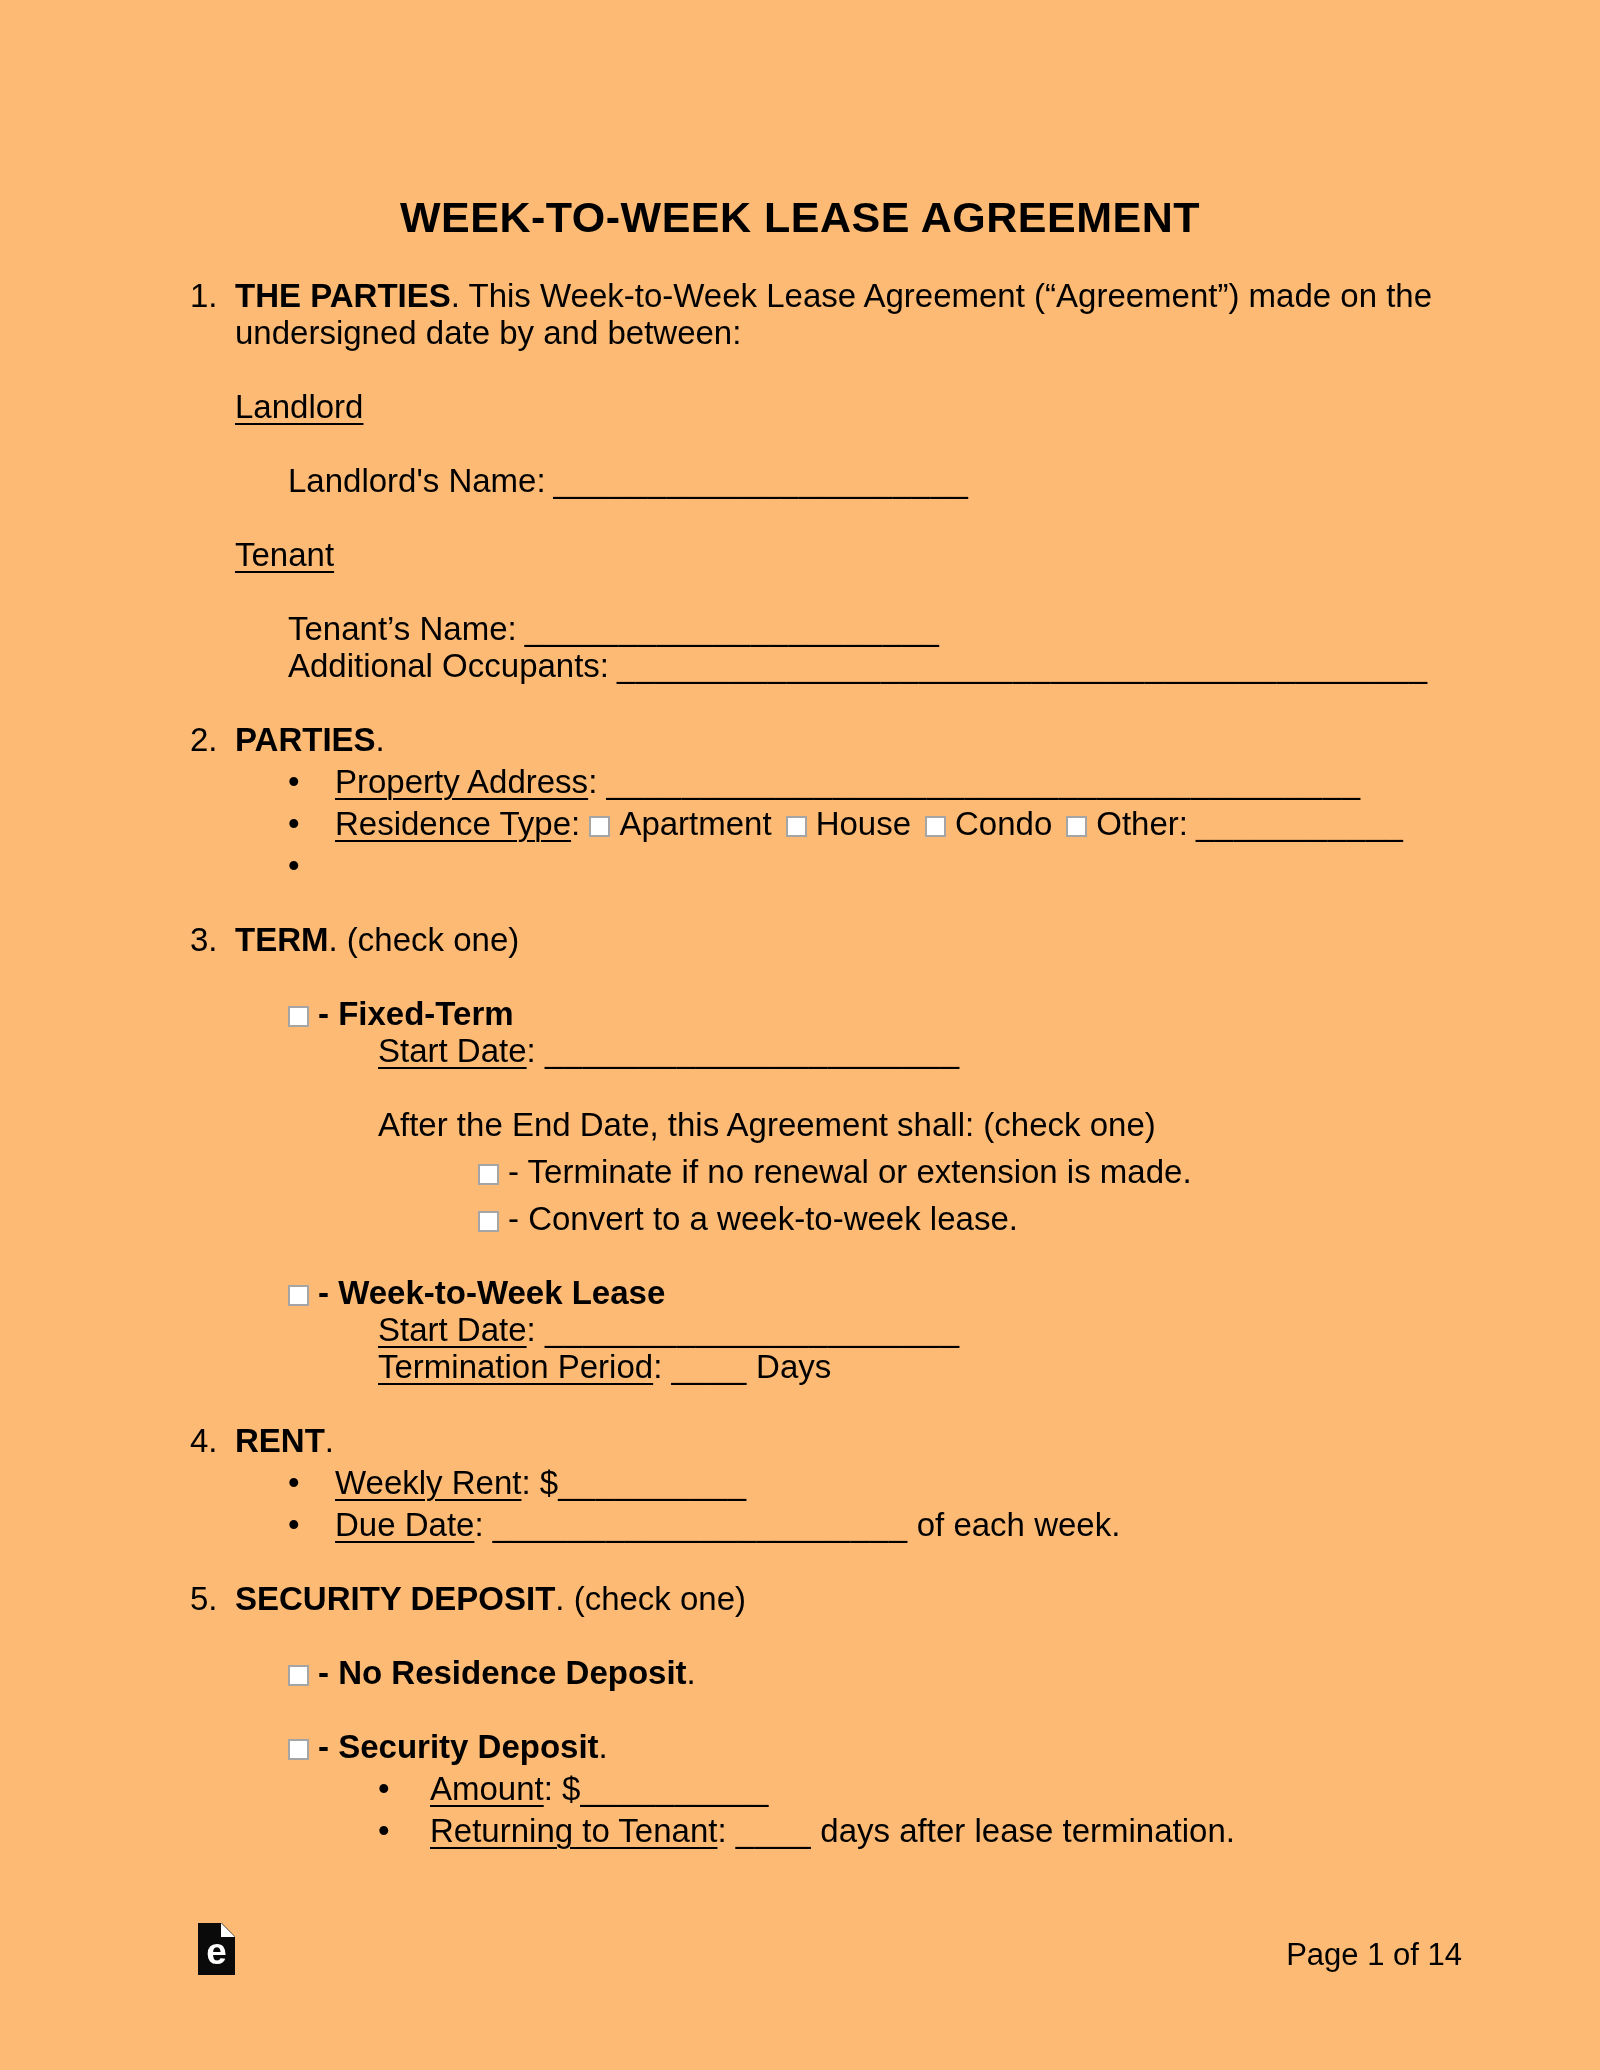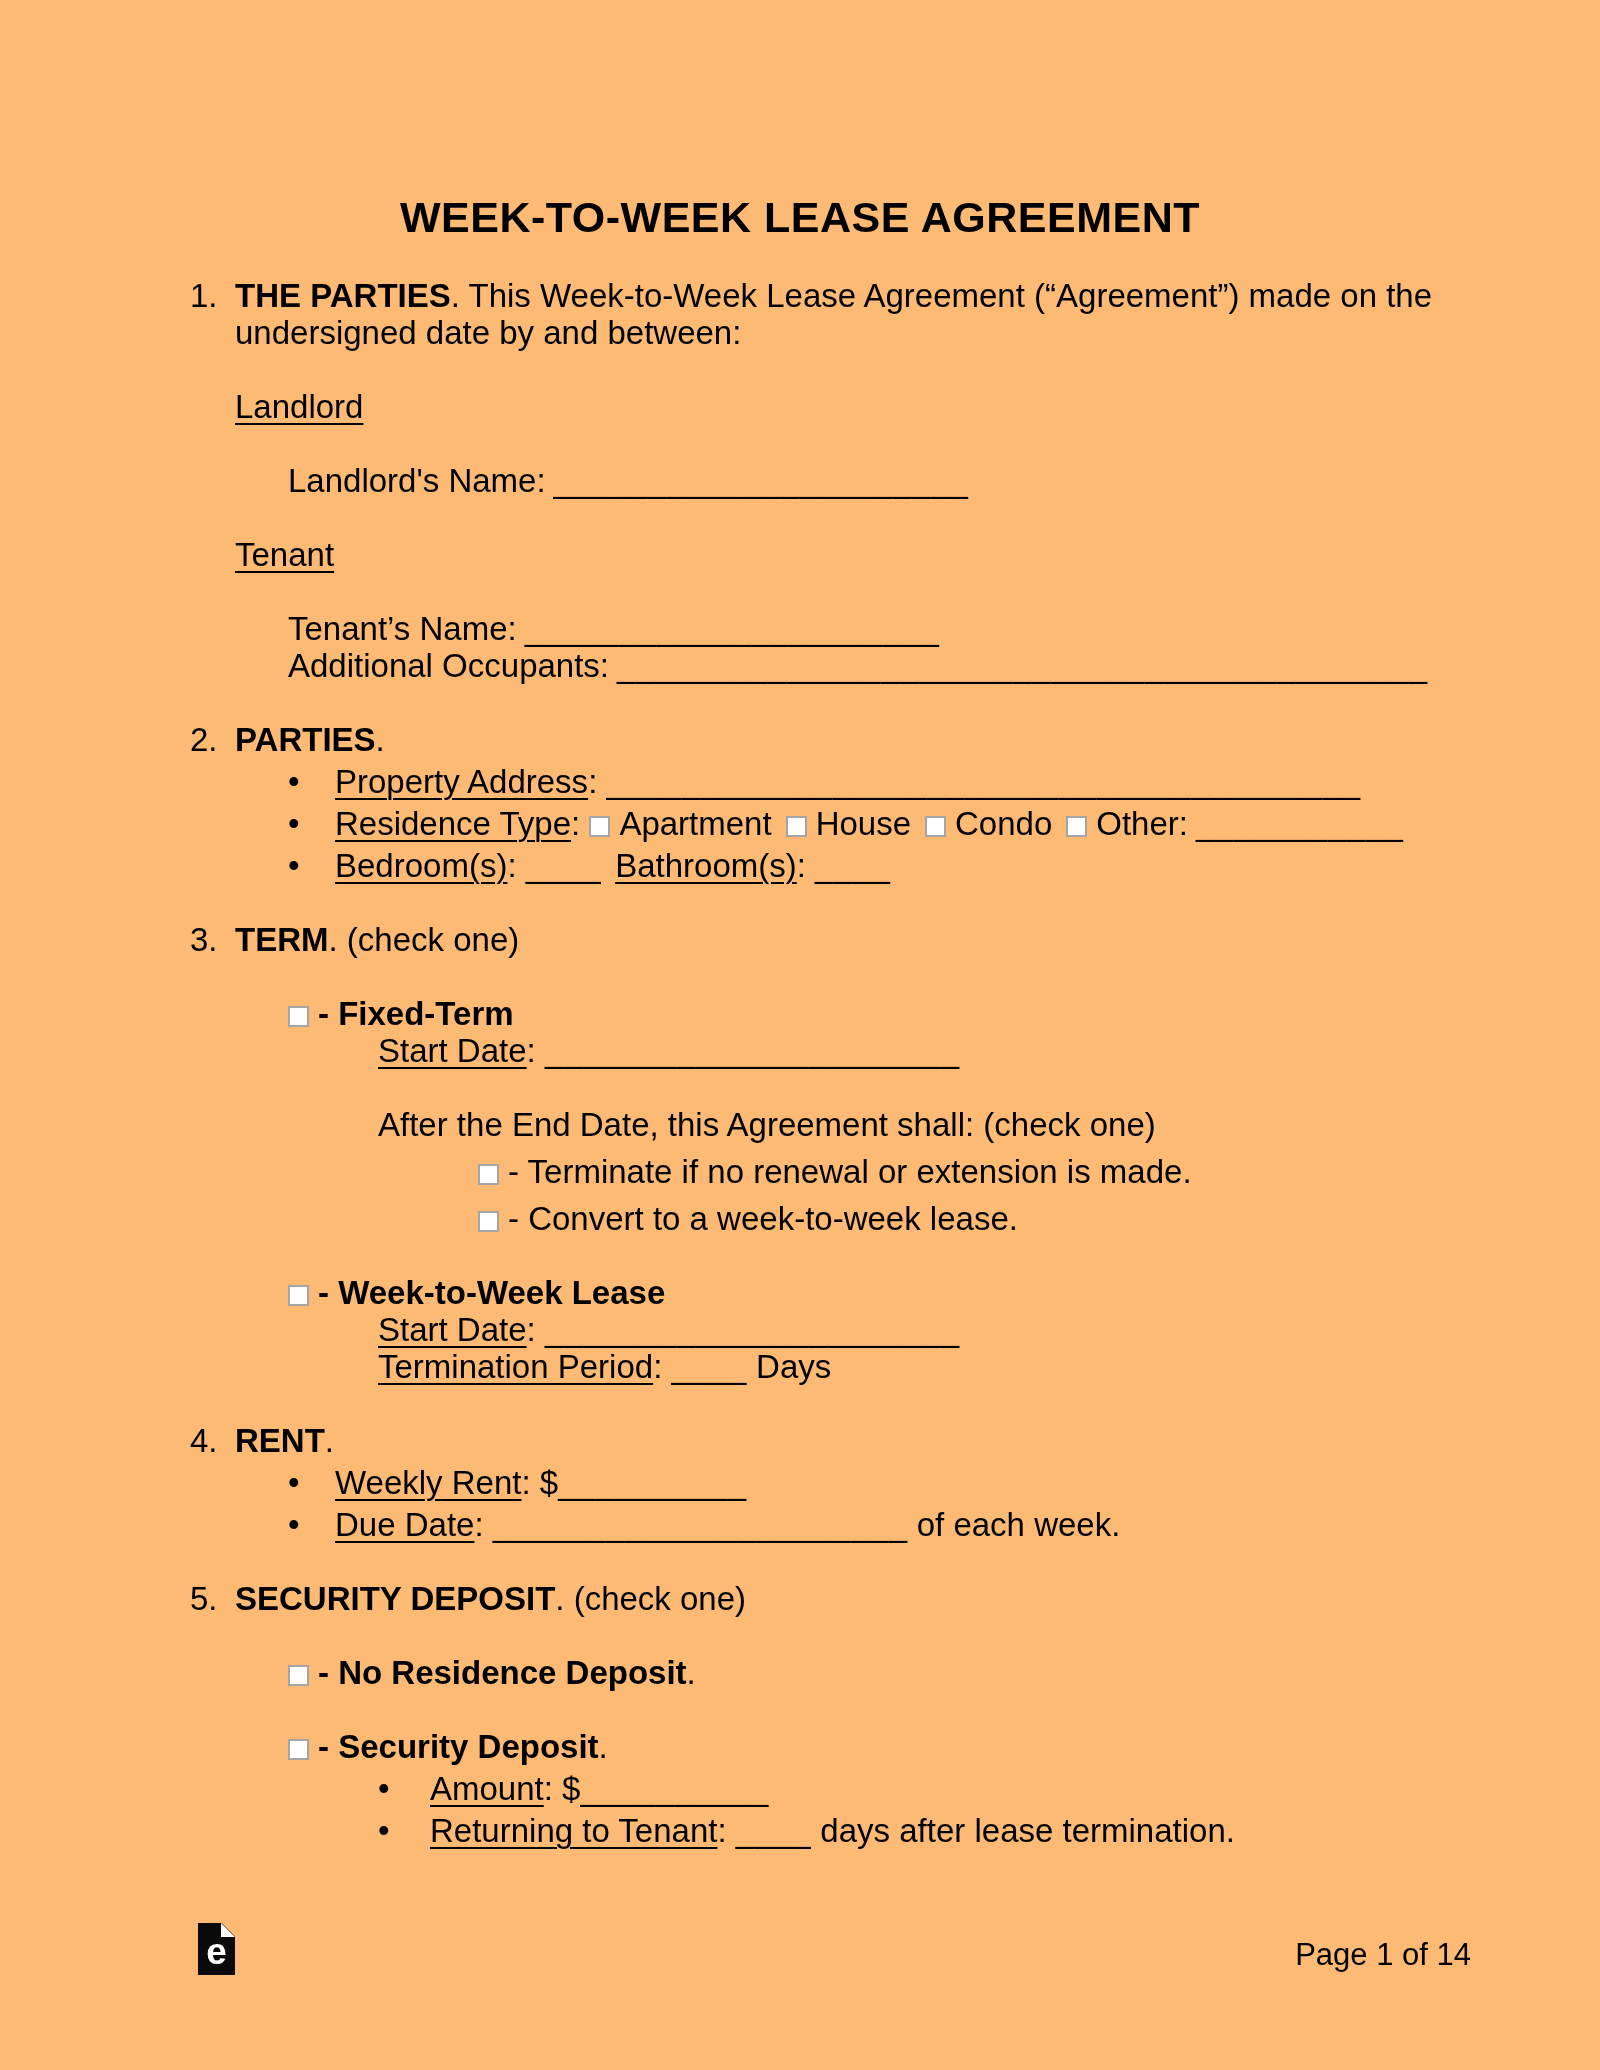--- a/index.html
+++ b/index.html
@@ -74,21 +74,21 @@
     position: absolute;
     left: 50%; bottom: 0;
     transform: translateX(-50%);
     color: #fff;
     font-weight: bold;
     font-size: 37px;
     line-height: 46px;
   }
   .page-num {
     position: absolute;
-    right: 129px; top: 1936px;
+    right: 138px; top: 1936px;
     font-size: 31px;
     line-height: 37px;
   }
 </style>
 </head>
 <body>
 
 <div class="page">
 
   <h1>WEEK-TO-WEEK LEASE AGREEMENT</h1>
@@ -123,21 +123,20 @@
         <span class="line"><span class="u">Property Address</span><span>: </span><span class="blank tight">________________________________________</span></span>
       </div>
 
       <div class="bullet">
         <span class="bullet-mark">•</span>
         <span class="line"><span class="u">Residence Type</span><span>: </span><span class="cb"></span><span class="opt-label">Apartment</span><span class="cb"></span><span class="opt-label">House</span><span class="cb"></span><span class="opt-label">Condo</span><span class="cb"></span><span>Other:</span><span class="blank">___________</span></span>
       </div>
 
       <div class="bullet">
         <span class="bullet-mark">•</span>
-        <span class="line"><span class="u">Bedroom(s)</span><span>: </span><span class="blank tight">____</span><span class="ml u">Bathroom(s)</span><span>: </span><span class="blank tight">____</span></span>
       </div>
     </div>
   </div>
 
   <div class="section">
     <div>3.</div>
     <div>
       <p class="line"><b>TERM</b><span>. </span><span>(check one)</span></p>
 
       <p class="line gap indent1"><span class="cb"></span><b><span>- </span><span>Fixed-Term</span></b></p>

